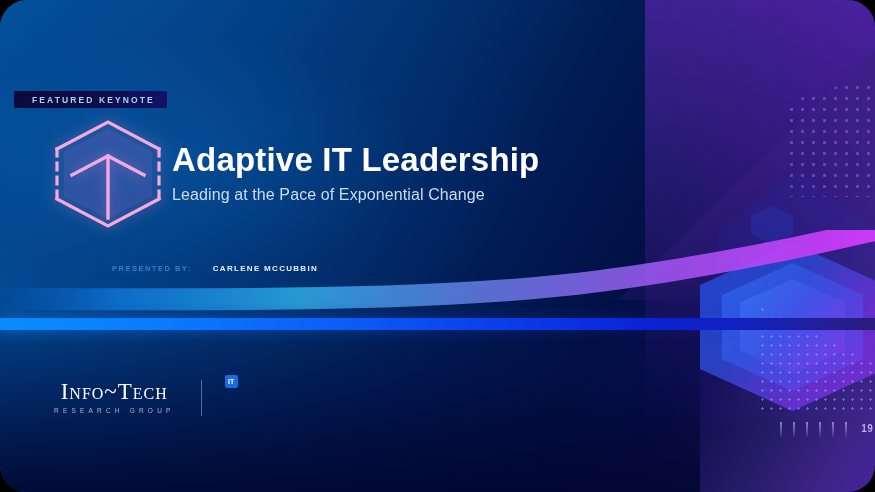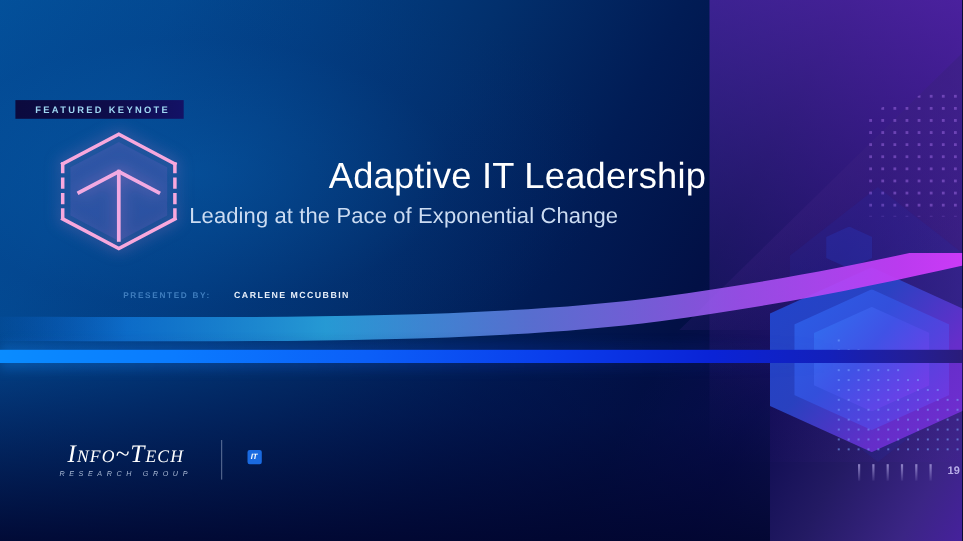--- a/index.html
+++ b/index.html
@@ -7,20 +7,21 @@
     padding: 0;
     background: #000;
   }
   #slide {
     position: relative;
     width: 875px;
     height: 492px;
     overflow: hidden;
     font-family: "Liberation Sans", sans-serif;
     background: #001a5c;
+    border-radius: 27px;
   }
 
   
   .bg-base {
     position: absolute;
     inset: 0;
     background:
       linear-gradient(118deg,
         #03519b 0%,
         #034a92 14%,
@@ -185,30 +186,29 @@
   
   .titleblock {
     position: absolute;
     left: 172px;
     top: 143px;
     width: 470px;
   }
   .title {
     color: #ffffff;
     font-size: 33px;
-    font-weight: 400;
+    font-weight: 700;
     letter-spacing: 0.2px;
     line-height: 1.05;
     white-space: nowrap;
-    text-align: right;
   }
   .subtitle {
     margin-top: 8px;
     color: #ccdcf2;
-    font-size: 20px;
+    font-size: 16px;
     font-weight: 300;
     letter-spacing: 0.1px;
     white-space: nowrap;
   }
 
   
   .presenter {
     position: absolute;
     left: 66px;
     top: 264px;
@@ -220,24 +220,23 @@
     font-weight: 700;
     margin-left: 46px;
   }
   .presenter-label { color: #3f7dbe; }
   .presenter-name  { color: #e8f0fb; letter-spacing: 1.3px; font-size: 8px; padding-left: 14px; }
 
   
   .footer {
     position: absolute;
     left: 54px;
-    top: 400px;
-    display: flex;
-    align-items: center;
-    font-style: italic;
+    top: 380px;
+    display: flex;
+    align-items: flex-start;
   }
   .it-logo { display: flex; flex-direction: column; align-items: center; }
   .it-logo-main {
     font-family: "Liberation Serif", serif;
     color: #ffffff;
     font-size: 23px;
     letter-spacing: 1px;
     line-height: 1;
     font-variant: small-caps;
     font-weight: 400;

